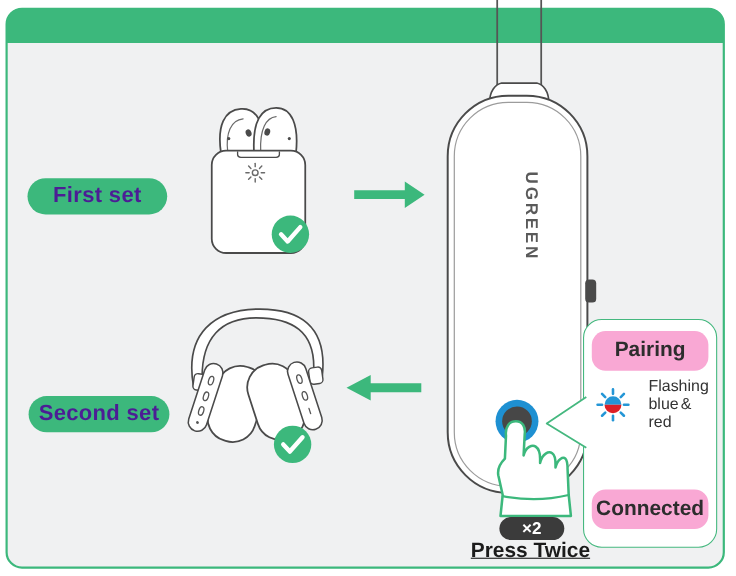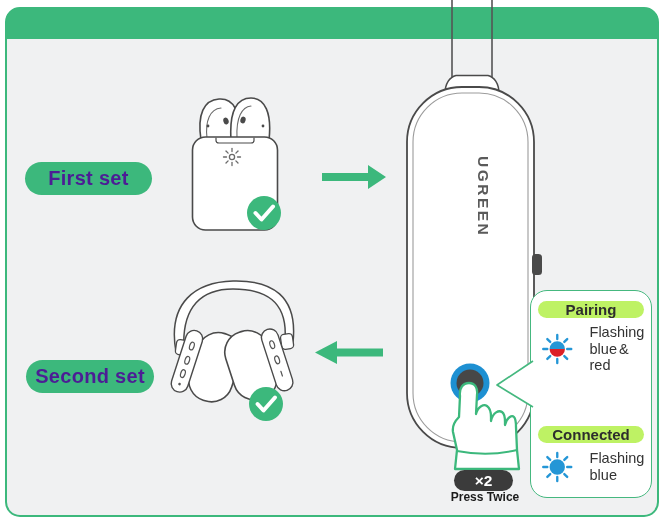--- a/index.html
+++ b/index.html
@@ -25,39 +25,39 @@
   }
   .first-pill{left:25px;top:162px;width:127px;}
   .second-pill{left:26px;top:360px;width:128px;}
   .svg-layer{position:absolute;left:0;top:0;pointer-events:none;}
   .bubble{
     position:absolute;left:530px;top:290px;width:122px;height:208px;
     background:#ffffff;border:1.6px solid #45b87f;border-radius:17px;
     box-sizing:border-box;
   }
   .callout-pill{
-    margin:10px auto 0;width:106px;height:17px;background:#bef264;
-    border-radius:12.5px;color:#2d2d2d;font-size:15px;font-weight:700;
+    margin:10px auto 0;width:106px;height:36px;background:#f9a8d4;
+    border-radius:12.5px;color:#2d2d2d;font-size:19px;font-weight:700;
     display:flex;align-items:center;justify-content:center;
   }
   .callout-pill.second{margin-top:52px;}
   .status-row{display:flex;align-items:center;gap:16px;margin:6px 0 0 10px;}
   .status-text{
     width:68px;font-size:14.5px;line-height:1.15;color:#333333;
     word-spacing:-2px;font-weight:500;
   }
   .times-badge{
     position:absolute;left:454px;top:470px;width:59px;height:21px;
     background:#3b3b3b;border-radius:10.5px;color:#ffffff;
     font-size:15.5px;font-weight:700;
     display:flex;align-items:center;justify-content:center;
   }
   .press-twice{
-    position:absolute;left:428px;top:490px;width:114px;text-align:center;
-    font-size:12px;font-weight:600;color:#1b1b1b;
+    position:absolute;left:428px;top:490px;width:114px;text-align:left;
+    font-size:19px;font-weight:600;color:#1b1b1b;text-decoration:underline;
   }
 </style>
 </head>
 <body>
 
 <div class="frame">
   <div class="top-band"></div>
 </div>
 
 <svg class="svg-layer" width="669" height="524" viewBox="0 0 669 524">
@@ -152,36 +152,20 @@
         <line x1="25.8" y1="10.2" x2="29" y2="7"></line>
         <line x1="10.2" y1="25.8" x2="7" y2="29"></line>
         <line x1="25.8" y1="25.8" x2="29" y2="29"></line>
       </g>
       <path d="M9.5,18 A8.5,8.5 0 0 1 26.5,18 Z" fill="#2496d6"></path>
       <path d="M26.5,18 A8.5,8.5 0 0 1 9.5,18 Z" fill="#dc2027"></path>
     </svg>
     <div class="status-text">Flashing blue &amp; red</div>
   </div>
   <div class="callout-pill second">Connected</div>
-  <div class="status-row">
-    <svg width="36" height="36" viewBox="0 0 36 36">
-      <g stroke="#2496d6" stroke-width="2.6" stroke-linecap="round">
-        <line x1="18" y1="7" x2="18" y2="2.5"></line>
-        <line x1="18" y1="29" x2="18" y2="33.5"></line>
-        <line x1="7" y1="18" x2="2.5" y2="18"></line>
-        <line x1="29" y1="18" x2="33.5" y2="18"></line>
-        <line x1="10.2" y1="10.2" x2="7" y2="7"></line>
-        <line x1="25.8" y1="10.2" x2="29" y2="7"></line>
-        <line x1="10.2" y1="25.8" x2="7" y2="29"></line>
-        <line x1="25.8" y1="25.8" x2="29" y2="29"></line>
-      </g>
-      <circle cx="18" cy="18" r="8.5" fill="#2496d6"></circle>
-    </svg>
-    <div class="status-text">Flashing blue</div>
-  </div>
 </div>
 
 <svg class="svg-layer" width="669" height="524" viewBox="0 0 669 524">
   <path d="M533,361 L497,385 L533,407" fill="#ffffff" stroke="#45b87f" stroke-width="1.6" stroke-linejoin="round"></path>
   <g>
     <path d="M460,396
              C459,388 463,383 469,383
              C475,383 478,388 477,395
              L476,414
              C478,406 484,404 487,406

